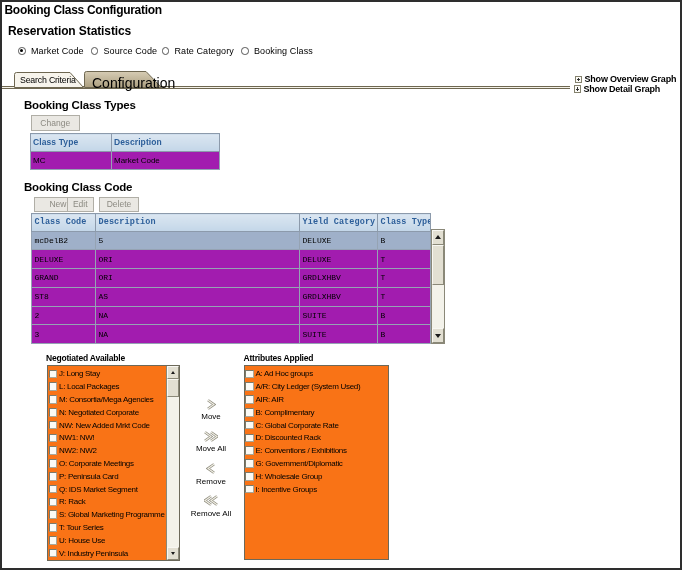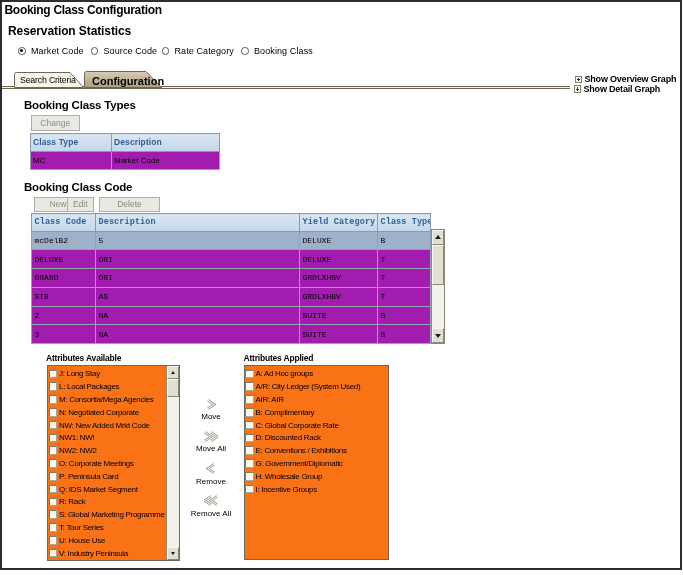--- a/index.html
+++ b/index.html
@@ -15,39 +15,39 @@
   
   .radio-item { position:absolute; top:45px; height:12px; display:flex; align-items:center; font-size:9px; letter-spacing:0.1px; color:#000; }
   .radio-circle { width:7.5px; height:7.5px; border-radius:50%; border:1px solid #555; background:#fff; margin-right:5.5px; position:relative; flex:0 0 auto; }
   .radio-circle.sel::after { content:""; position:absolute; left:1.2px; top:1.2px; width:3px; height:3px; border-radius:50%; background:#000; }
 
   
   #tabline { left:2px; top:86px; width:568px; height:3px; border-top:1px solid #6e6751; border-bottom:1px solid #6e6751; background:#f4f1e6; }
   #tabs-svg { left:0; top:0; width:683px; height:92px; pointer-events:none; }
   .tab-label { position:absolute; font-size:9px; letter-spacing:-0.2px; color:#000; }
   #tab-label-0 { left:20px; top:75px; font-size:8.8px; }
-  #tab-label-1 { left:92px; top:74.5px; font-weight:bold; font-size:11px; letter-spacing:0; }
+  #tab-label-1 { left:92px; top:74.5px; font-weight:normal; font-size:14px; letter-spacing:0; }
 
   .graph-toggle { position:absolute; display:flex; align-items:flex-start; }
   #graph-toggle-0 { left:574.5px; top:74px; }
   #graph-toggle-1 { left:573.5px; top:83.5px; }
   .expander { width:7.5px; height:7.5px; border:1px solid #84816d; background:#fcfbf7; position:relative; margin-top:1.5px; margin-right:2.5px; flex:0 0 auto; }
   .expander::before { content:""; position:absolute; left:1px; top:2.5px; width:3.5px; height:1px; background:#333; }
   .expander::after { content:""; position:absolute; left:2.2px; top:1.2px; width:1px; height:3.5px; background:#333; }
   .graph-label { font-size:9px; font-weight:bold; letter-spacing:-0.2px; color:#000; white-space:nowrap; }
 
   .section-heading { position:absolute; font-size:11.5px; font-weight:bold; letter-spacing:-0.2px; color:#000; }
   #types-heading { left:24px; top:99px; }
   #codes-heading { left:24px; top:181px; }
 
   .btn { position:absolute; background:#eae8e3; border:1px solid #b0aea6; color:#8c8a82; font-size:8.5px; font-family:"Liberation Sans", sans-serif; display:flex; align-items:center; justify-content:center; }
   #btn-change { left:31px; top:115px; width:48.5px; height:16px; }
   #btn-new { left:34px; top:197px; width:48px; height:14.5px; }
   #btn-edit { left:66.5px; top:197px; width:27.5px; height:14.5px; }
-  #btn-delete { left:99px; top:197px; width:61px; height:14.5px; }
+  #btn-delete { left:99px; top:197px; width:40px; height:14.5px; }
 
   
   table.grid { position:absolute; border-collapse:collapse; table-layout:fixed; background:#fff; border:1px solid #606a76; }
   table.grid th { background:linear-gradient(#dbe6f1, #c3d6e8); color:#2d5f9a; font-size:8.5px; letter-spacing:0.1px; font-weight:bold; text-align:left; padding:0 0 0 2.5px; border:1px solid #8c9aab; white-space:nowrap; overflow:hidden; }
   table.grid td { font-size:8px; color:#000; padding:0 0 0 2.5px; border:1px solid #95a3b3; background:#a21caf; overflow:hidden; white-space:nowrap; }
   table.grid tr.sel td { background:#9fb0c9; }
 
   #types-table { left:29.5px; top:133px; width:190px; }
   #types-table th { height:17.5px; }
   #types-table td { height:18.5px; }
@@ -225,21 +225,21 @@
   <div id="codes-scroll">
     <div class="sb-btn top">
       <span class="arr up"></span>
     </div>
     <div class="sb-thumb"></div>
     <div class="sb-btn bottom">
       <span class="arr down"></span>
     </div>
   </div>
 
-  <div id="avail-label" class="list-label">Attributes Available</div>
+  <div id="avail-label" class="list-label">Negotiated Available</div>
   <div id="applied-label" class="list-label">Attributes Applied</div>
 
   <div id="avail-list" class="listbox">
     <div class="list-items">
       <div class="li">
         <span class="cb"></span>
         <span class="li-label">J: Long Stay</span>
       </div>
       <div class="li">
         <span class="cb"></span>

